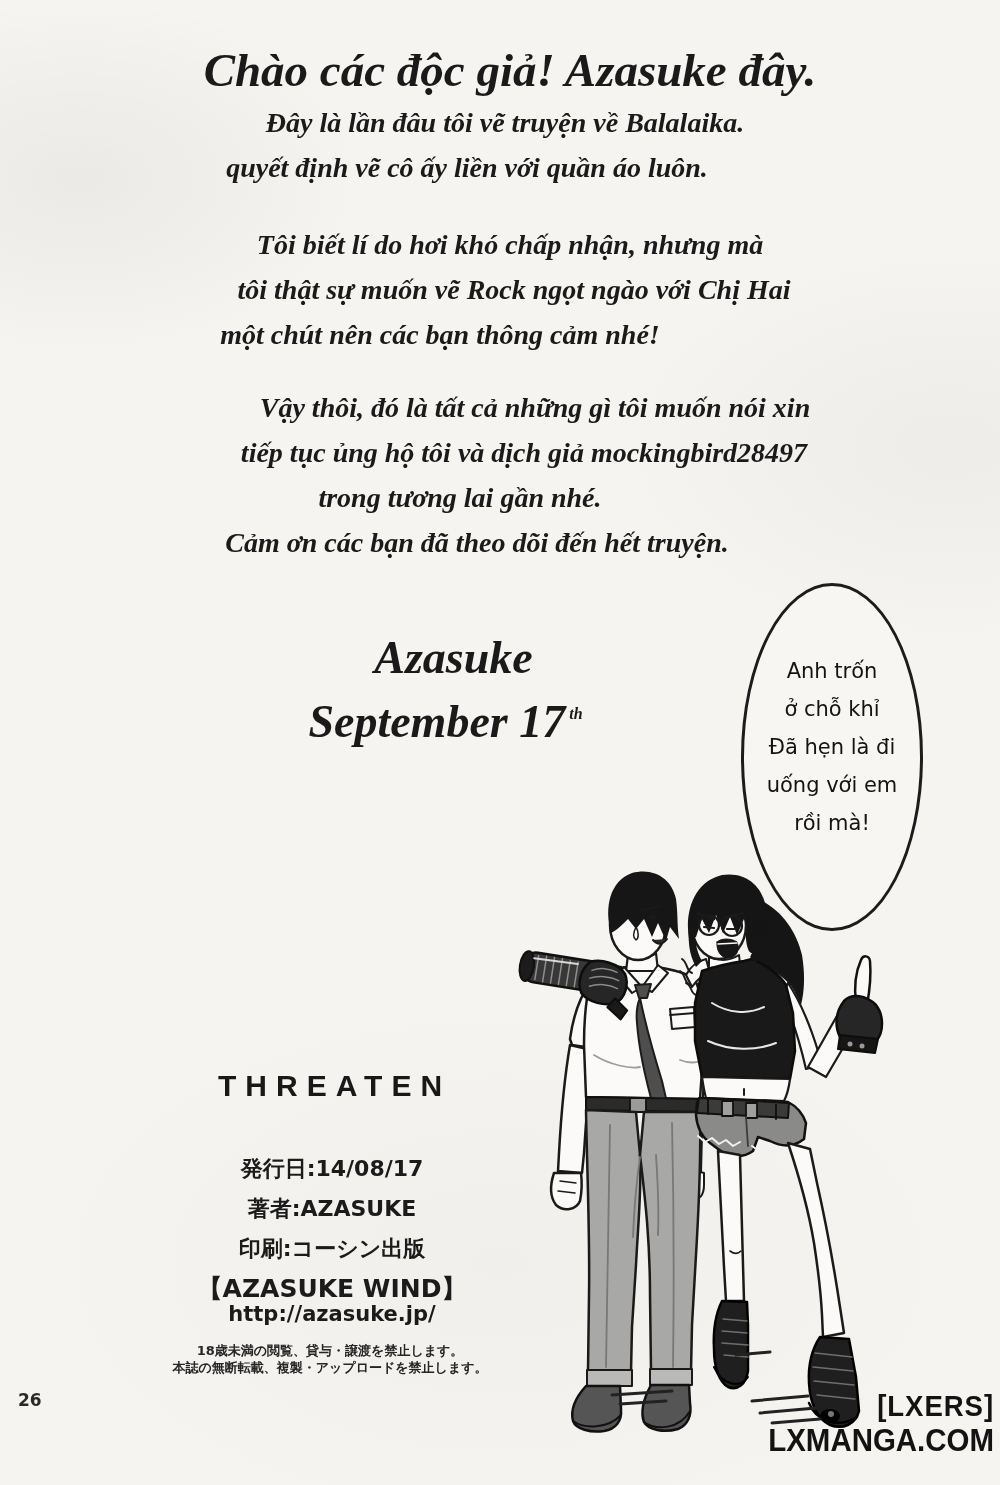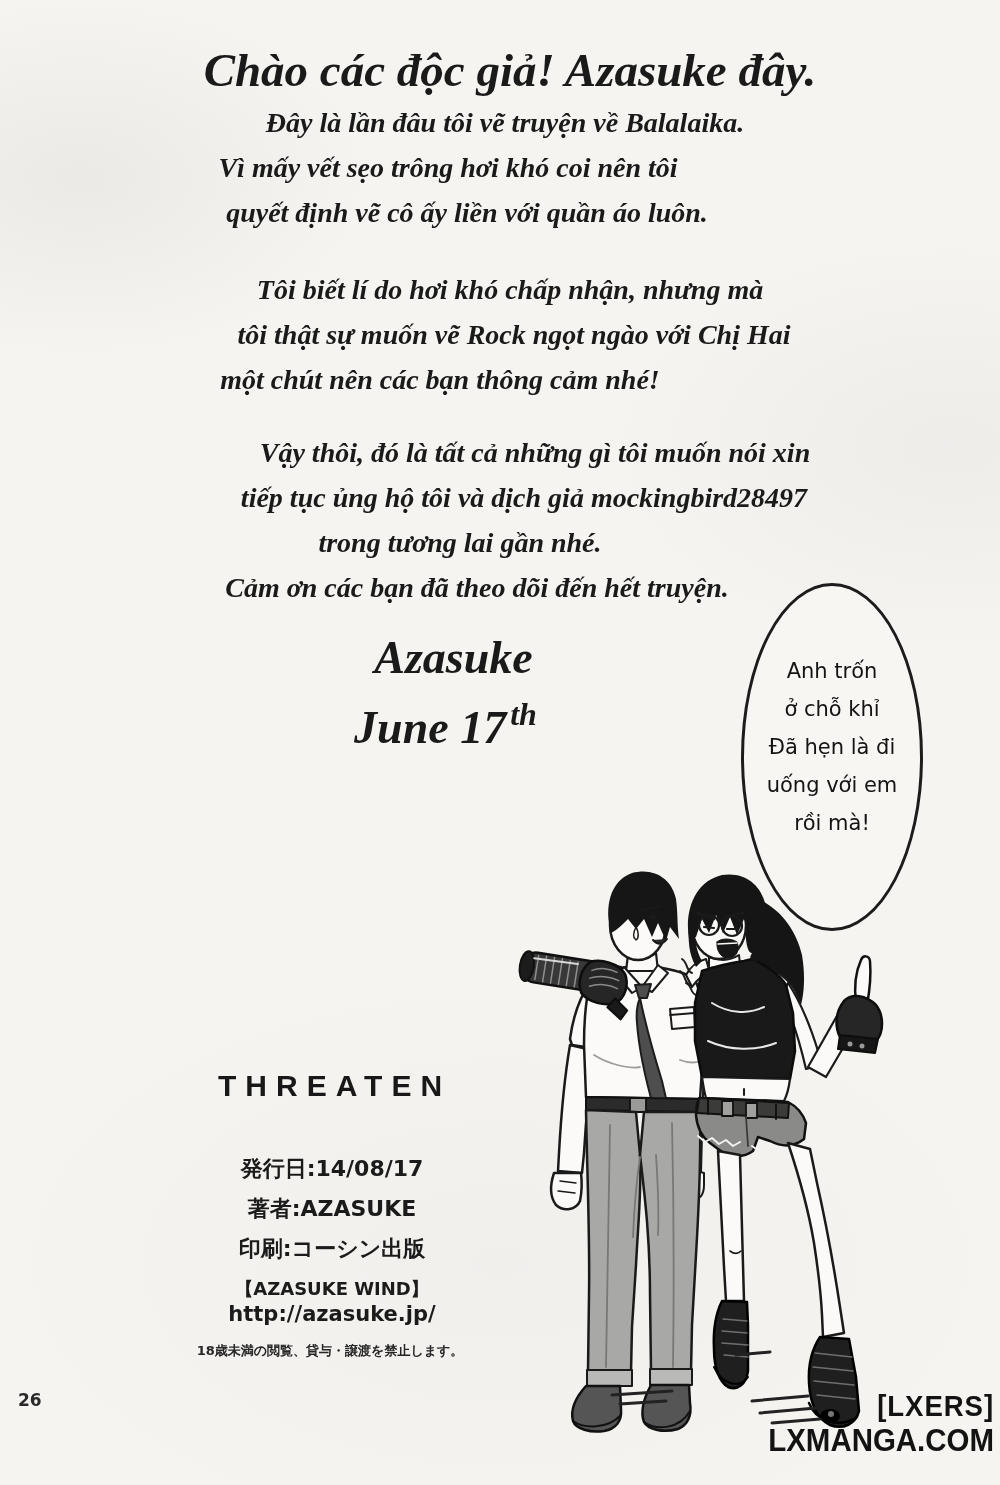--- a/index.html
+++ b/index.html
@@ -18,40 +18,40 @@
     position:absolute;left:100px;top:40px;width:800px;text-align:center;
     font-style:italic;font-weight:bold;letter-spacing:0px;
   }
   .aw-title{font-size:47px;line-height:60px;white-space:nowrap;}
   .aw-line{font-size:28px;line-height:45px;white-space:nowrap;}
   .gap32{margin-top:32px;} .gap28{margin-top:28px;}
   .signature{position:absolute;left:0;top:630px;width:907px;text-align:center;
     font-style:italic;font-weight:bold;}
   .sig-name{font-size:46px;line-height:56px;}
   .sig-date{font-size:46px;line-height:56px;}
-  .sig-suffix{font-size:32px;vertical-align:18px;margin-left:4px;font-style:italic;}
+  .sig-suffix{font-size:16px;vertical-align:18px;margin-left:4px;font-style:italic;}
   .bubble{
     position:absolute;left:741px;top:583px;width:182px;height:348px;
     border:3px solid #1c1c1c;border-radius:50%;background:#f7f6f3;z-index:2;
     box-sizing:border-box;text-align:center;
     font-family:"DejaVu Sans",sans-serif;font-size:21px;line-height:38px;
     padding-top:66px;color:#141414;
   }
   #illustration{position:absolute;left:490px;top:855px;width:420px;height:630px;z-index:3;}
   .series-title{
     position:absolute;left:218px;top:1069px;
     font-family:"Liberation Sans",sans-serif;font-weight:bold;
     font-size:30px;letter-spacing:9px;color:#181818;z-index:4;
   }
   .colophon{
     position:absolute;left:132px;top:1156px;width:400px;text-align:center;
     font-family:"DejaVu Sans",sans-serif;color:#1b1b1b;z-index:4;
   }
   .col-line{font-size:22px;line-height:26px;margin-bottom:14px;font-weight:bold;}
-  .col-circle{font-size:18px;line-height:26px;font-weight:bold;margin-top:4px;}
+  .col-circle{font-size:25px;line-height:26px;font-weight:bold;margin-top:4px;}
   .col-url{font-size:21px;line-height:24px;font-weight:bold;}
   .disclaimer{
     position:absolute;left:130px;top:1342px;width:400px;text-align:center;
     font-family:"DejaVu Sans",sans-serif;font-size:13px;line-height:17px;
     font-weight:bold;color:#262626;z-index:4;
   }
   .page-number{
     position:absolute;left:18px;top:1390px;font-family:"DejaVu Sans",sans-serif;
     font-size:17px;font-weight:bold;color:#2a2a2a;z-index:4;
   }
@@ -64,35 +64,34 @@
   .wm2{font-size:31px;letter-spacing:0px;margin-top:4px;}
 </style>
 </head>
 <body>
 
 <div id="page">
 
   <div class="afterword">
     <div class="aw-title" style="transform:translateX(10px)">Chào các độc giả! Azasuke đây.</div>
     <div class="aw-line" style="transform:translateX(5px)">Đây là lần đâu tôi vẽ truyện về Balalaika.</div>
-    <div class="aw-line" style="transform:translateX(-52px)">Vì mấy vết sẹo trông hơi khó coi nên tôi</div>
     <div class="aw-line" style="transform:translateX(-33px)">quyết định vẽ cô ấy liền với quần áo luôn.</div>
     <div class="aw-line gap32" style="transform:translateX(10px)">Tôi biết lí do hơi khó chấp nhận, nhưng mà</div>
     <div class="aw-line" style="transform:translateX(14px)">tôi thật sự muốn vẽ Rock ngọt ngào với Chị Hai</div>
     <div class="aw-line" style="transform:translateX(-60px)">một chút nên các bạn thông cảm nhé!</div>
     <div class="aw-line gap28" style="transform:translateX(35px)">Vậy thôi, đó là tất cả những gì tôi muốn nói xin</div>
     <div class="aw-line" style="transform:translateX(24px)">tiếp tục ủng hộ tôi và dịch giả mockingbird28497</div>
     <div class="aw-line" style="transform:translateX(-40px)">trong tương lai gần nhé.</div>
     <div class="aw-line" style="transform:translateX(-23px)">Cảm ơn các bạn đã theo dõi đến hết truyện.</div>
   </div>
 
   <div class="signature">
     <div class="sig-name">Azasuke</div>
     <div class="sig-date" style="transform:translateX(-8px)">
-      <span>June 17</span><span class="sig-suffix">th</span>
+      <span>September 17</span><span class="sig-suffix">th</span>
     </div>
   </div>
 
   <div class="bubble">
     <div>Anh trốn</div>
     <div>ở chỗ khỉ</div>
     <div>Đã hẹn là đi</div>
     <div>uống với em</div>
     <div>rồi mà!</div>
   </div>
@@ -227,20 +226,21 @@
   <div class="colophon">
     <div class="col-line">発行日:14/08/17</div>
     <div class="col-line">著者:AZASUKE</div>
     <div class="col-line">印刷:コーシン出版</div>
     <div class="col-circle">【AZASUKE WIND】</div>
     <div class="col-url">http://azasuke.jp/</div>
   </div>
 
   <div class="disclaimer">
     <div>18歳未満の閲覧、貸与・譲渡を禁止します。</div>
+    <div>本誌の無断転載、複製・アップロードを禁止します。</div>
   </div>
 
   <div class="page-number">26</div>
 
   <div class="watermark">
     <div class="wm1">[LXERS]</div>
     <div class="wm2">LXMANGA.COM</div>
   </div>
 
 </div>

